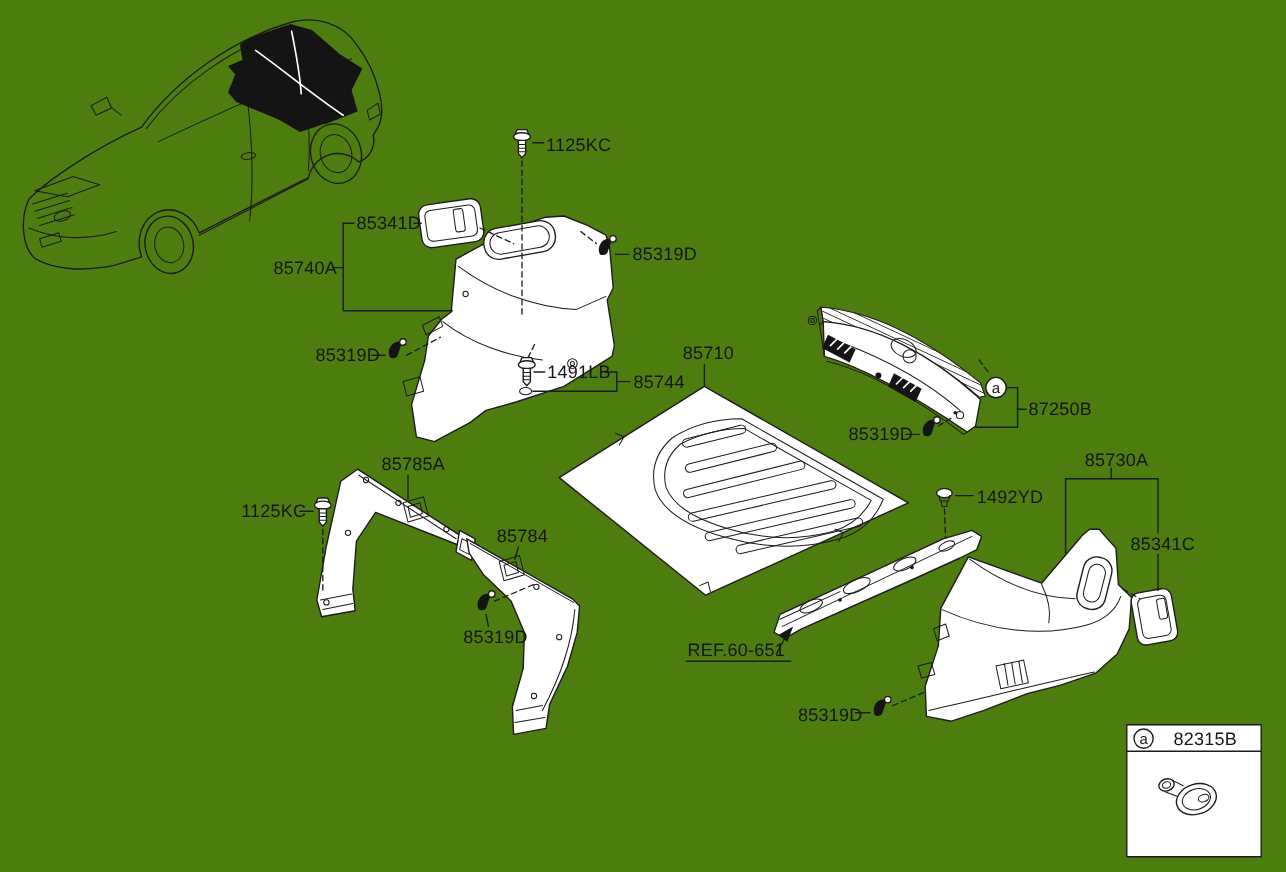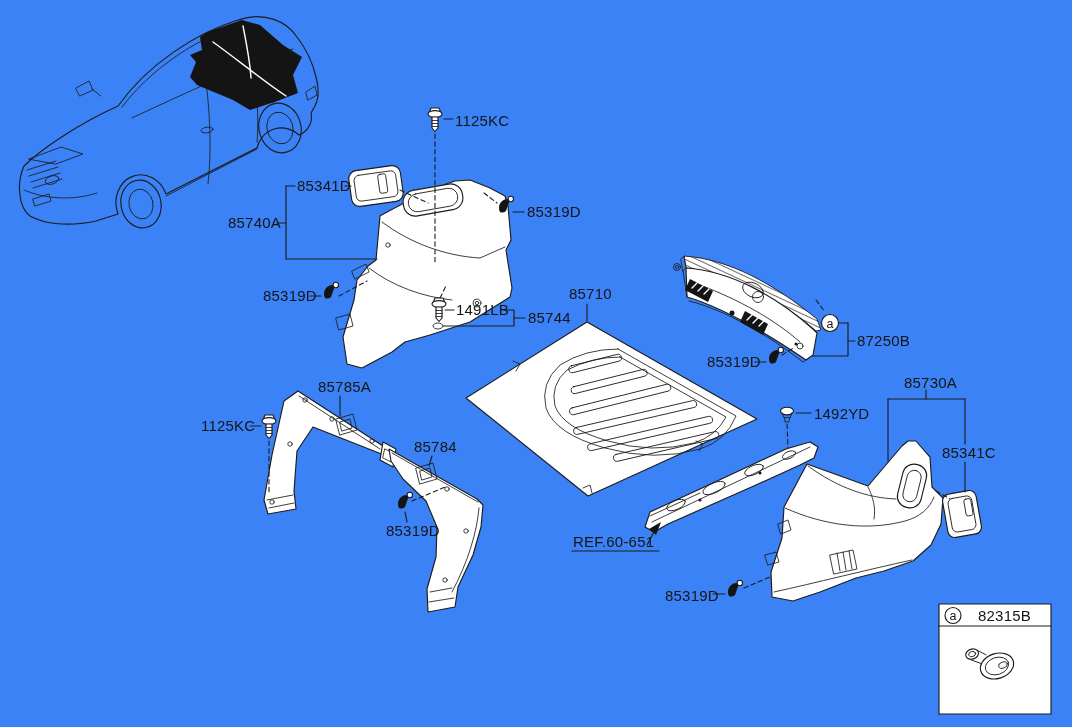--- a/index.html
+++ b/index.html
@@ -1,16 +1,16 @@
 <!DOCTYPE html>
 <html><head>
 <meta charset="utf-8">
 <style>
   html,body{margin:0;padding:0;background:#ffffff;}
-  .stage{position:relative;width:1072px;height:727px;background:#3b82f6;overflow:hidden;
+  .stage{position:relative;width:1072px;height:727px;background:#4d7c0f;overflow:hidden;
          font-family:"Liberation Sans",sans-serif;}
   svg{display:block;}
   .ln{fill:none;stroke:#1c1c1c;stroke-width:1.15;stroke-linecap:round;stroke-linejoin:round;}
   .lnthin{fill:none;stroke:#1c1c1c;stroke-width:0.85;stroke-linecap:round;stroke-linejoin:round;}
   .fw{fill:#ffffff;stroke:#1c1c1c;stroke-width:1.15;stroke-linejoin:round;}
   .fb{fill:#141414;stroke:none;}
   .dash{fill:none;stroke:#1c1c1c;stroke-width:1.1;stroke-dasharray:4.5 3.2;stroke-linecap:round;}
   .wseam{fill:none;stroke:#ffffff;stroke-width:1.4;stroke-linecap:round;}
   .lbl{font-size:15px;fill:#161616;letter-spacing:.2px;}
   .lbl-a{font-size:12.5px;fill:#161616;}

